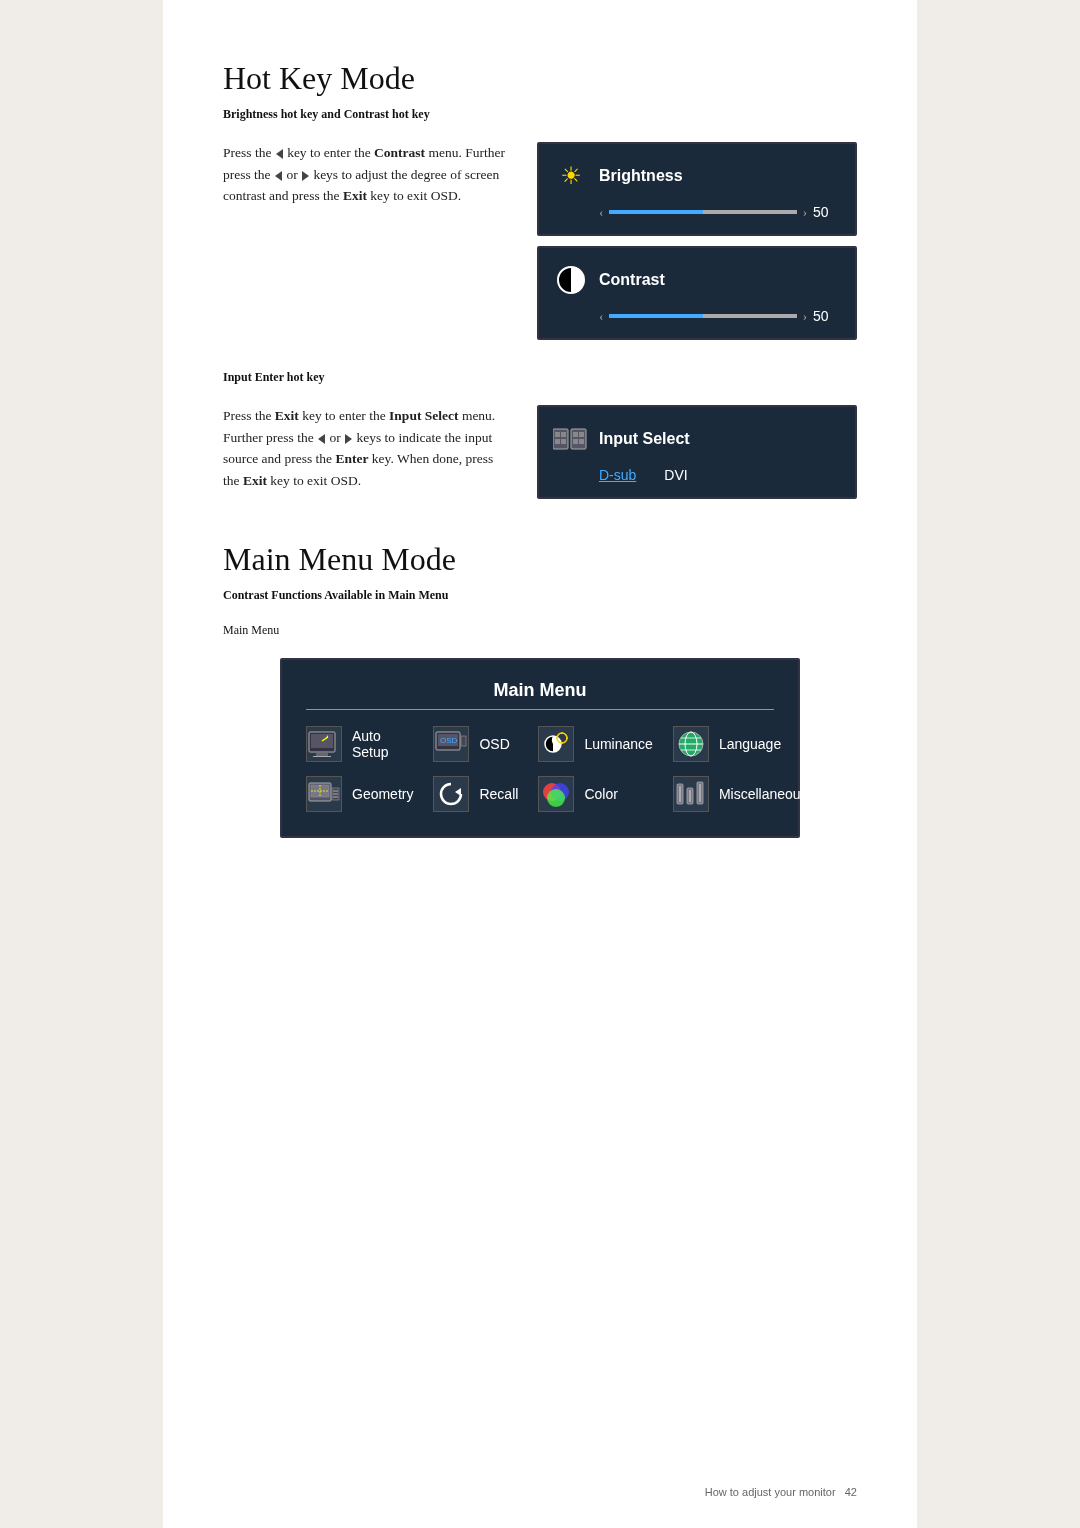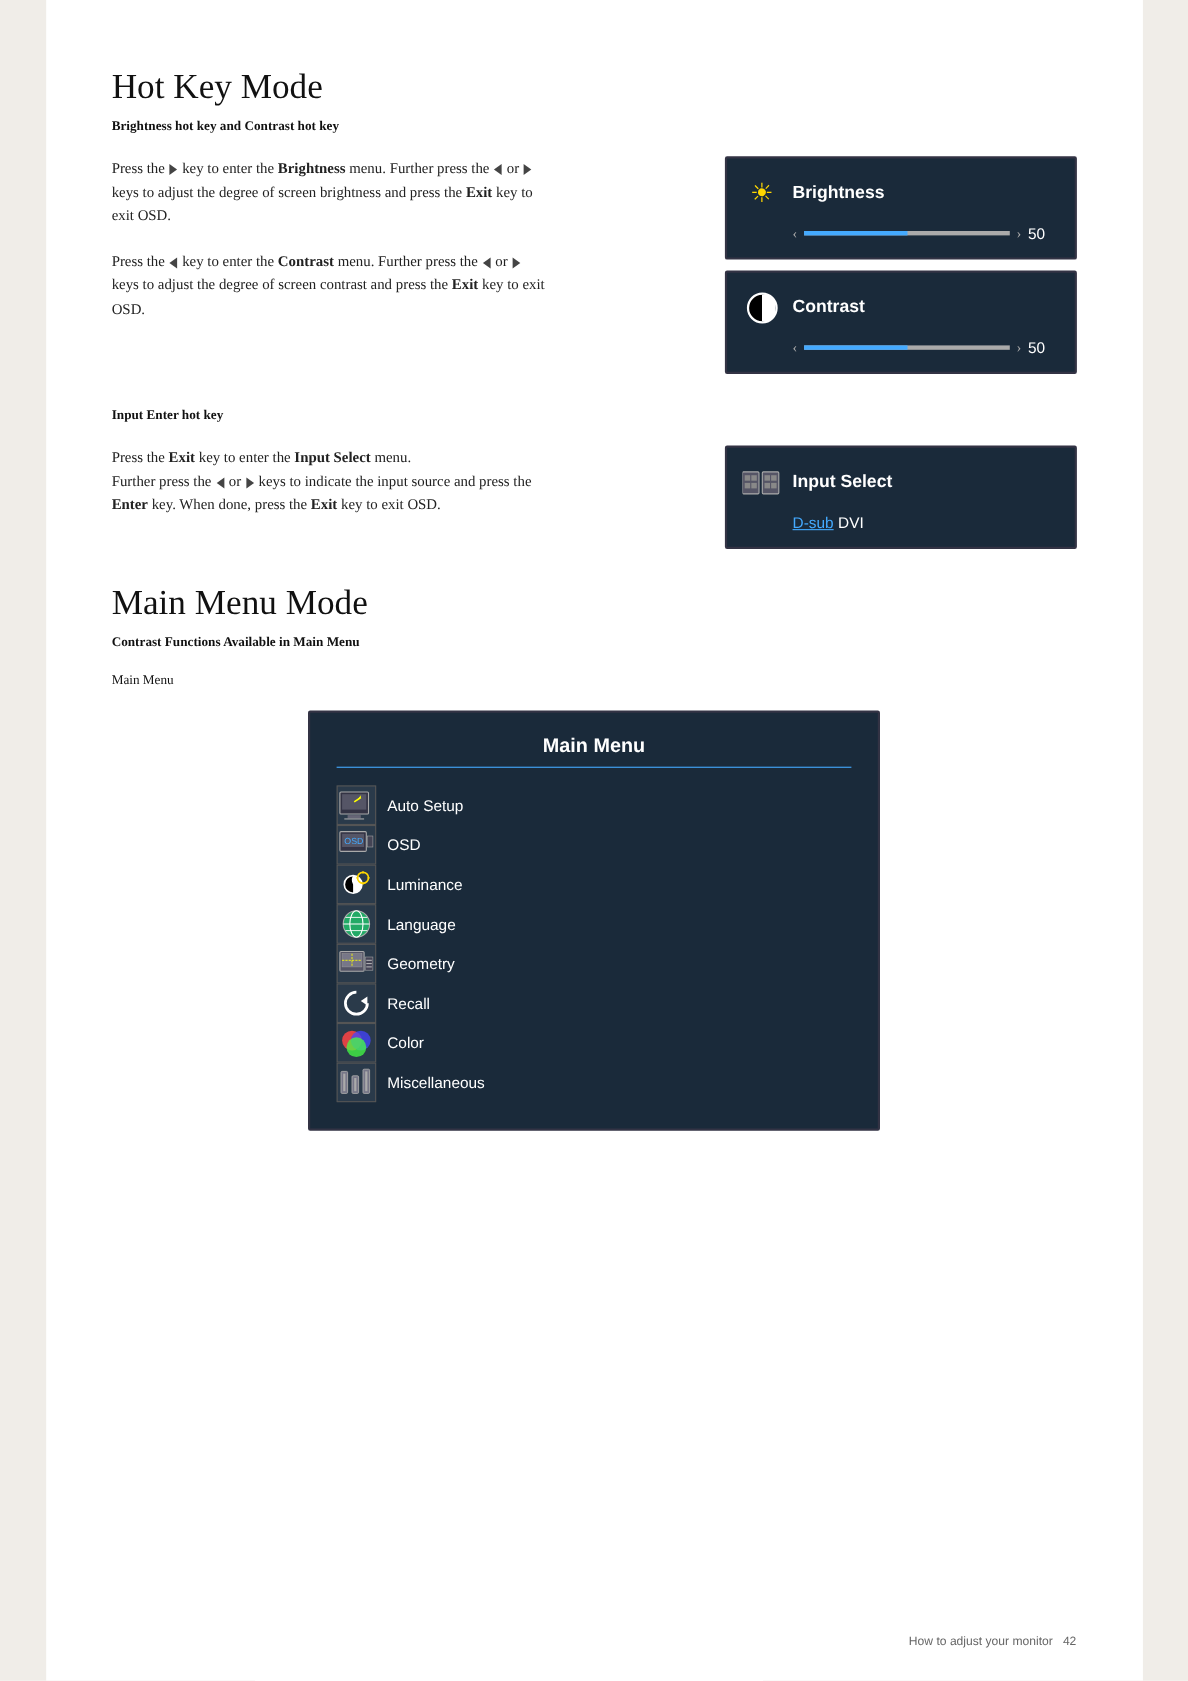--- a/index.html
+++ b/index.html
@@ -8,21 +8,21 @@
       font-family: Georgia, 'Times New Roman', serif;
       background: #f0ede8;
       width: 1080px;
       min-height: 1528px;
       color: #222;
       position: relative;
     }
 
     .page {
       background: #fff;
-      width: 997px;
+      width: 754px;
       margin: 0 auto;
       padding: 60px 60px 80px 60px;
       min-height: 1528px;
       position: relative;
     }
 
     h1.section-title {
       font-size: 32px;
       font-weight: normal;
       font-family: Georgia, serif;
@@ -138,21 +138,21 @@
 
     .osd-input-header {
       display: flex;
       align-items: center;
       gap: 10px;
       margin-bottom: 10px;
     }
 
     .osd-input-options {
       display: flex;
-      gap: 4px;
+      gap: 28px;
       padding-left: 46px;
       text-align: right;
     }
 
     .osd-input-option {
       font-size: 14px;
       font-family: Arial, sans-serif;
     }
 
     .osd-input-option.selected {
@@ -186,22 +186,22 @@
       font-weight: bold;
       color: #fff;
       font-family: Arial, sans-serif;
       margin-bottom: 16px;
       border-bottom: 1px solid #4af;
       padding-bottom: 8px;
     }
 
     .main-menu-grid {
       display: grid;
-      grid-template-columns: 1fr;
-      gap: 0 20px;
+      grid-template-columns: 1fr 1fr 1fr 1fr;
+      gap: 14px 20px;
     }
 
     .menu-item {
       display: flex;
       align-items: center;
       gap: 10px;
     }
 
     .menu-icon {
       width: 36px;
@@ -272,23 +272,20 @@
 <body>
 
 <div class="page">
 
   <h1 class="section-title">Hot Key Mode</h1>
   <h2 class="sub-title">Brightness hot key and Contrast hot key</h2>
 
   <div class="content-row">
     <div class="text-col">
 
-      <p class="body-text">
-        Press the <span class="inline-tri-right"></span> key to enter the <strong>Brightness</strong> menu. Further press the <span class="inline-tri-left"></span> or <span class="inline-tri-right"></span> keys to adjust the degree of screen brightness and press the <strong>Exit</strong> key to exit OSD.
-      </p>
 
       <p class="body-text">
         Press the <span class="inline-tri-left"></span> key to enter the <strong>Contrast</strong> menu. Further press the <span class="inline-tri-left"></span> or <span class="inline-tri-right"></span> keys to adjust the degree of screen contrast and press the <strong>Exit</strong> key to exit OSD.
       </p>
     </div>
 
     <div class="osd-col">
 
       <div class="osd-box">
         <div class="osd-header">

